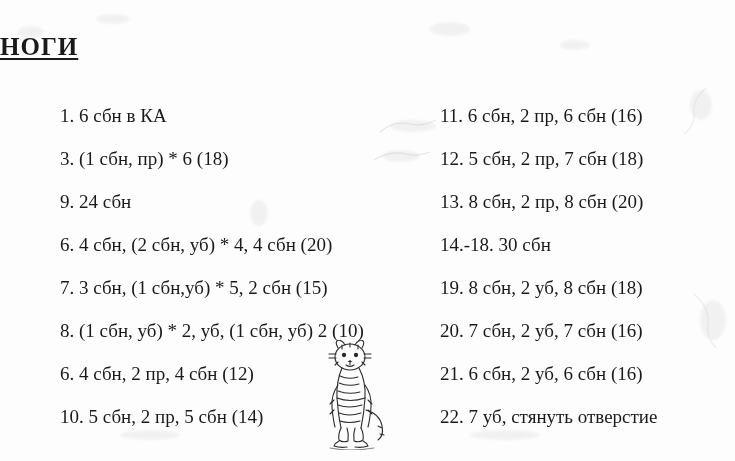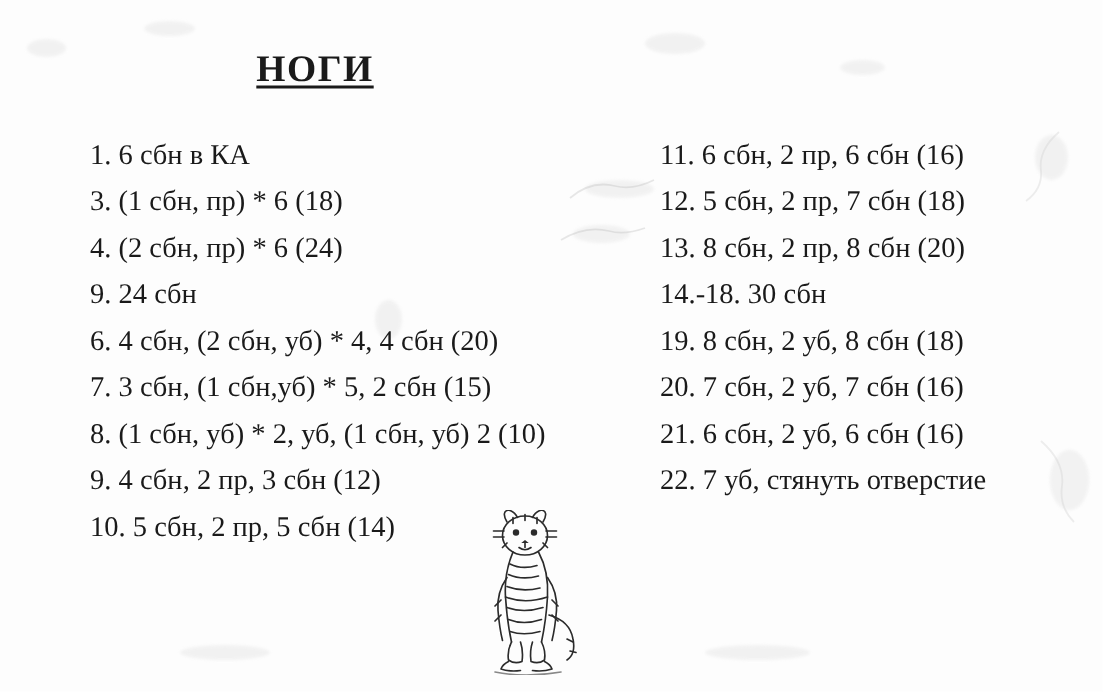--- a/index.html
+++ b/index.html
@@ -32,21 +32,20 @@
     border-radius: 50%;
     filter: blur(1px);
     pointer-events: none;
   }
 
   #title {
     position: absolute;
     top: 16px;
     left: 0;
     width: 420px;
-    text-align: center;
     font-weight: bold;
     font-size: 25px;
     letter-spacing: 1px;
     text-decoration: underline;
     text-underline-offset: 3px;
   }
 
   #yarn {
     position: absolute;
     top: 58px;
@@ -65,20 +64,21 @@
     left: 60px;
     width: 360px;
   }
   #col-right {
     top: 88px;
     left: 440px;
     width: 300px;
   }
   .row {
     white-space: nowrap;
+    margin-top: 12px;
   }
 
   
   #tiger {
     position: absolute;
     left: 310px;
     top: 340px;
     width: 110px;
     height: 110px;
   }
@@ -107,26 +107,25 @@
   <div class="smudge" style="left:382px; top:150px; width:38px; height:12px;"></div>
   <div class="smudge" style="left:120px; top:430px; width:60px; height:10px;"></div>
   <div class="smudge" style="left:470px; top:430px; width:70px; height:10px;"></div>
 
   <h1 id="title">НОГИ</h1>
 
 
   <div class="col" id="col-left">
     <div class="row">1. 6 сбн в КА</div>
     <div class="row">3. (1 сбн, пр) * 6 (18)</div>
-    <div class="row">4. (2 сбн, пр) * 6 (24)</div>
     <div class="row">9. 24 сбн</div>
     <div class="row">6. 4 сбн, (2 сбн, уб) * 4, 4 сбн (20)</div>
     <div class="row">7. 3 сбн, (1 сбн,уб) * 5, 2 сбн (15)</div>
     <div class="row">8. (1 сбн, уб) * 2, уб, (1 сбн, уб) 2 (10)</div>
-    <div class="row">9.  4 сбн, 2 пр, 3 сбн (12)</div>
+    <div class="row">6.  4 сбн, 2 пр, 4 сбн (12)</div>
     <div class="row">10. 5 сбн, 2 пр, 5 сбн (14)</div>
   </div>
 
   <div class="col" id="col-right">
     <div class="row">11. 6 сбн, 2 пр, 6 сбн (16)</div>
     <div class="row">12. 5 сбн, 2 пр, 7 сбн (18)</div>
     <div class="row">13. 8 сбн, 2 пр, 8 сбн (20)</div>
     <div class="row">14.-18. 30 сбн</div>
     <div class="row">19. 8 сбн, 2 уб, 8 сбн (18)</div>
     <div class="row">20. 7 сбн, 2 уб, 7 сбн (16)</div>

